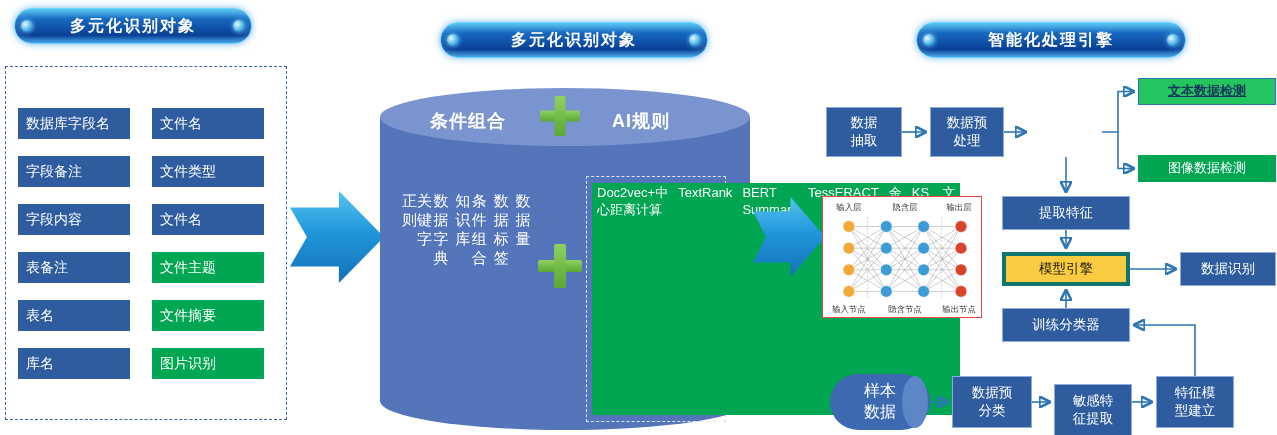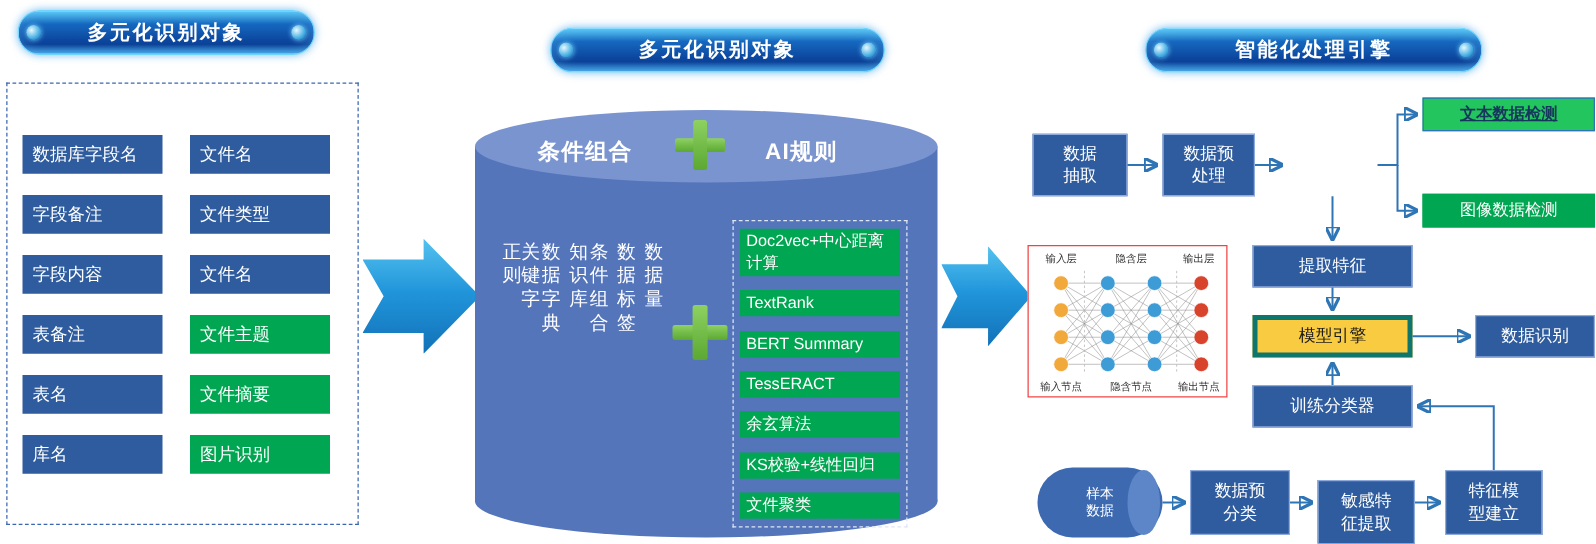--- a/index.html
+++ b/index.html
@@ -58,40 +58,40 @@
               background:linear-gradient(180deg,#8ed162,#5ba832); border-radius:2px; }
 
   .trad-list {
     position:absolute; left:22px; top:104px; width:130px; height:226px;
     display:flex; flex-direction:row; justify-content:space-between;
     color:#fff; font-size:15px;
   }
   .ai-box {
     position:absolute; left:206px; top:88px; width:140px; height:246px;
     border:1px dashed #dfe6f5; padding:6px 5px;
-    display:flex; flex-direction:column; justify-content:space-between;
+    display:flex; flex-direction:row; justify-content:space-between;
   }
   .ai-item { background:#00a651; color:#fff; font-size:13px; line-height:1.3; padding:2px 5px; }
 
   
   .flow-box {
     position:absolute; background:#2e5c9e; border:1px solid #8faadc; color:#fff;
     display:flex; align-items:center; justify-content:center; text-align:center;
     font-size:13.5px; line-height:1.3;
   }
   .flow-box .w2 { display:inline-block; width:2em; }
   .flow-box .w3 { display:inline-block; width:3em; }
   .flow-box.white-outline { background:#22c55e; border:1.6px solid #2e75b6; color:#17365d; font-weight:bold; font-size:13px;text-decoration:underline; }
   .flow-box.green-solid   { background:#00a651; border-color:#00a651; color:#fff; font-size:13px; }
   .flow-box.yellow        { background:#f9cb40; border:4px solid #0f766e; color:#1a1a1a; }
 
   .hcyl {
     position:absolute; background:#3c69b0; border-radius:28px;
     display:flex; align-items:center; justify-content:center;
-    color:#fff; font-size:11px; line-height:1.3; text-align:center;
+    color:#fff; font-size:16px; line-height:1.3; text-align:center;
   }
   .hcyl .w2 { display:inline-block; width:2em; position:relative; z-index:1; }
   .hcyl-cap { position:absolute; right:2px; top:2px; width:26px; height:52px; border-radius:50%; background:#5c86c8; }
 
   .nn-panel { position:absolute; background:#fff; border:1px solid #ef4444; }
   .nn-panel svg { display:block; width:100%; height:100%; }
   #nn-edges line { stroke:#8a8a8a; stroke-width:.5; opacity:.85; }
   .nn-sep { stroke:#bbbbbb; stroke-width:.7; stroke-dasharray:2 2; }
   .nn-lbl { font-size:8.5px; fill:#333; text-anchor:middle; font-family:"Liberation Sans",sans-serif; }
 

